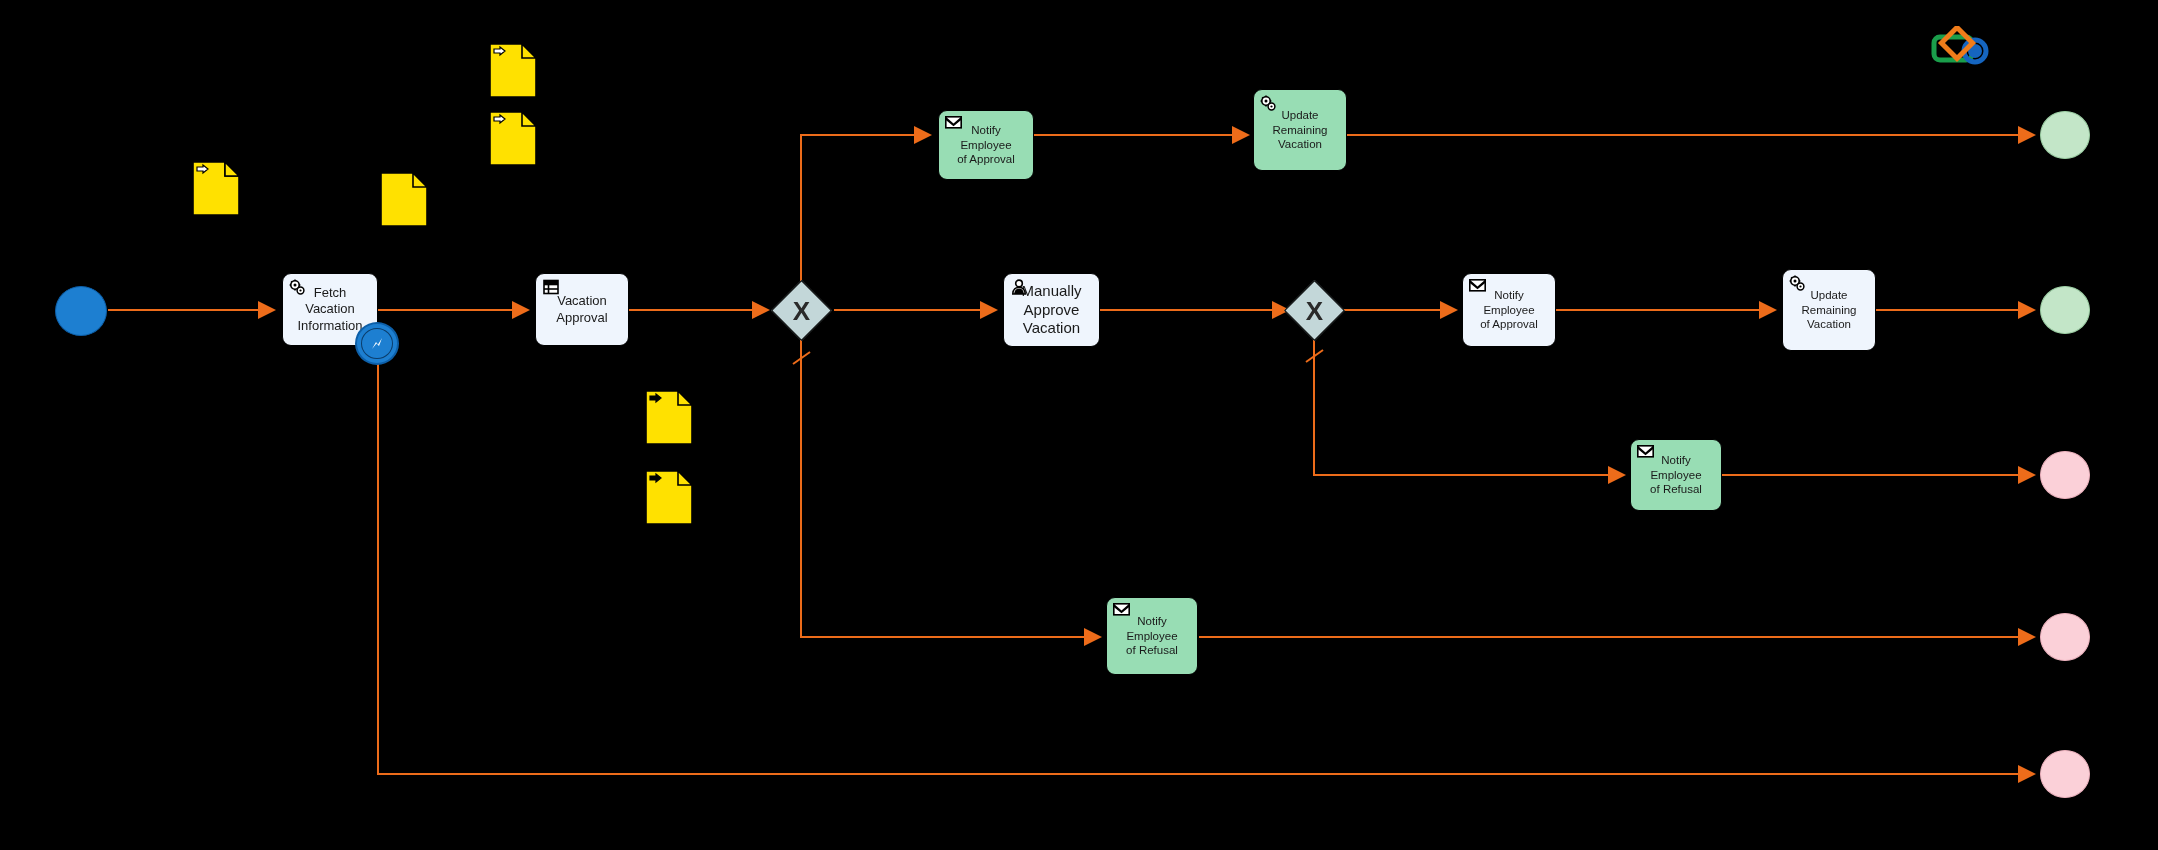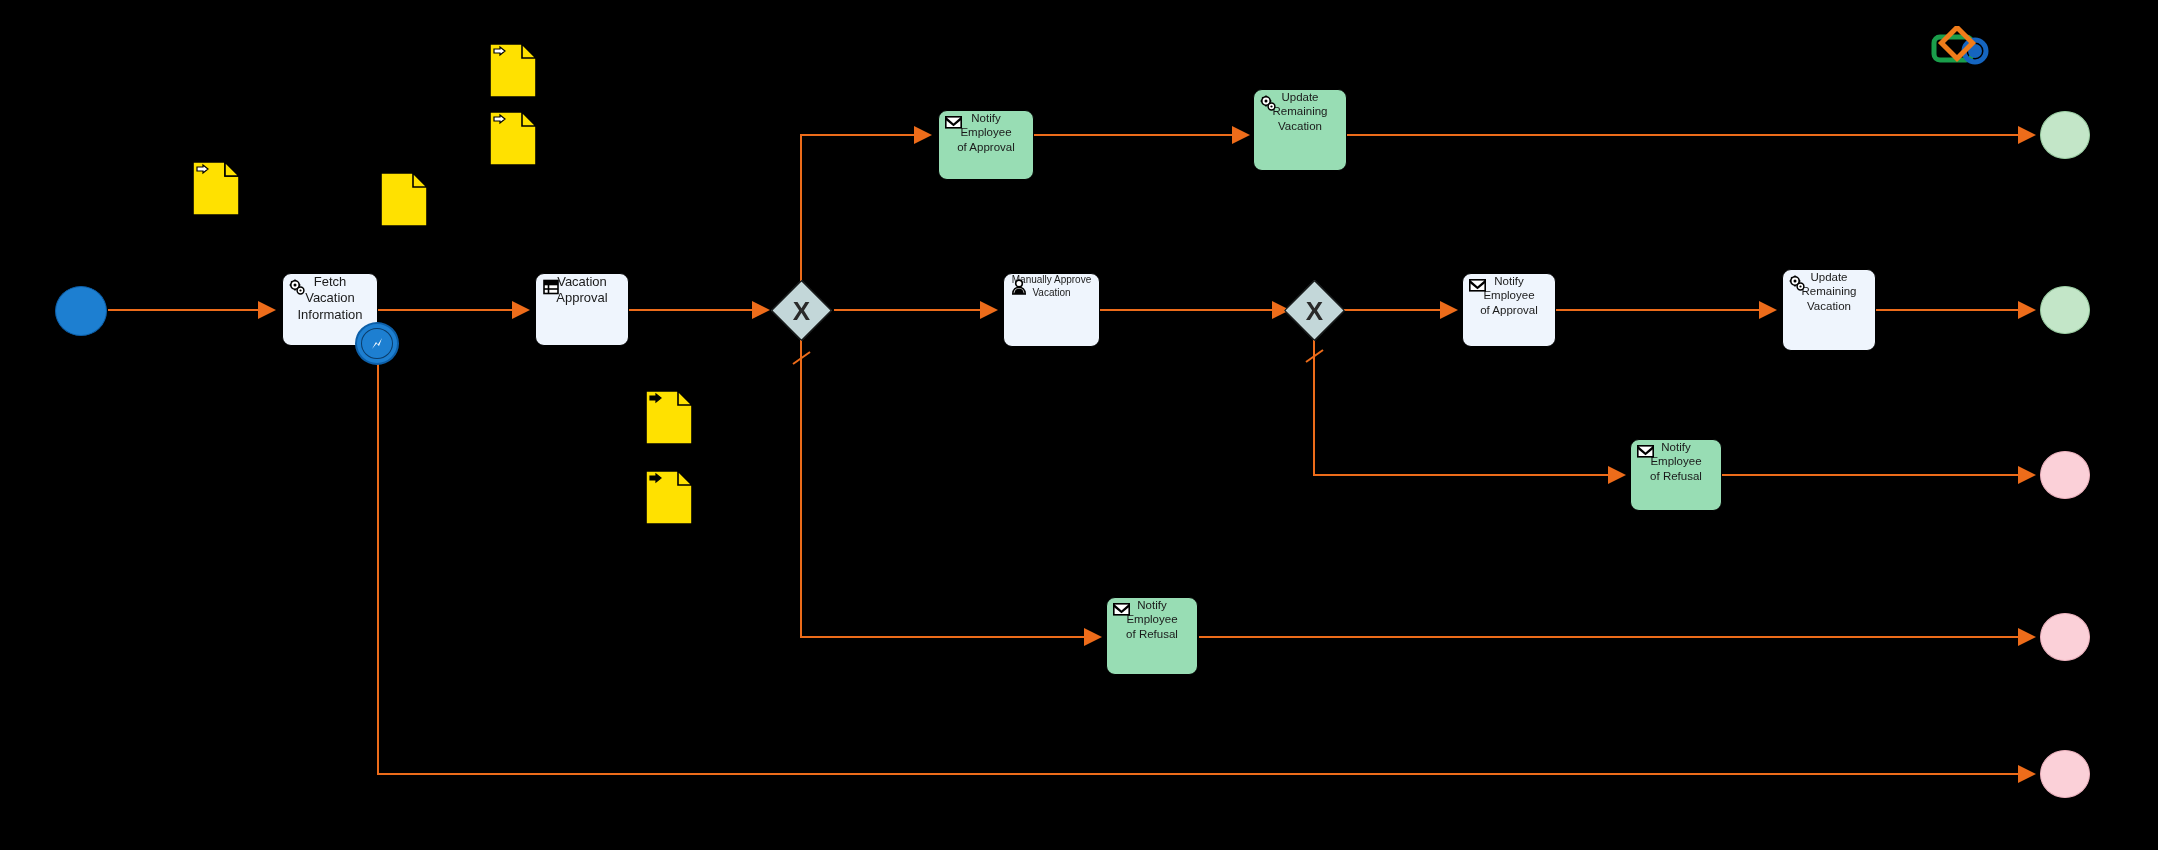--- a/index.html
+++ b/index.html
@@ -26,20 +26,21 @@
     height: 850px;
     pointer-events: none;
   }
   
   .node {
     position: absolute;
     box-sizing: border-box;
     border: 1.5px solid #000000;
     border-radius: 9px;
     display: flex;
+    align-items: center;
     justify-content: center;
     text-align: center;
     line-height: 1.25;
     color: #1a1a1a;
   }
   .task {
     background: #eff5fd;
   }
   .task-green {
     background: #98ddb4;
@@ -309,21 +310,21 @@
         </g>
         <circle cx="11.5" cy="11.5" r="3.4" fill="#fff" stroke="#000" stroke-width="1.5"></circle>
         <circle cx="11.5" cy="11.5" r="1.1" fill="#000"></circle>
       </svg>
     </span>
     <span class="task-label">Update
 Remaining
 Vacation</span>
   </div>
 
-  <div class="node task" style="left:1003px;top:273px;width:97px;height:74px;font-size:10px;">
+  <div class="node task" style="left:1003px;top:273px;width:97px;height:74px;font-size:15px;">
     <span class="task-icon">
       <svg width="16" height="16" viewBox="0 0 16 16">
         <circle cx="8" cy="4.4" r="3.3" fill="#fff" stroke="#000" stroke-width="1.6"></circle>
         <path d="M1.8,15 C1.8,10.3 5,8.4 8,8.4 C11,8.4 14.2,10.3 14.2,15 Z" fill="#fff" stroke="#000" stroke-width="1.6"></path>
         <path d="M5.4,15 L5.4,10.4 M10.6,15 L10.6,10.4" stroke="#000" stroke-width="1.4"></path>
         <path d="M3.2,15 C3.2,11.4 5.4,9.8 8,9.8 C10.6,9.8 12.8,11.4 12.8,15 Z" fill="#000"></path>
       </svg>
     </span>
     <span class="task-label">Manually Approve
 Vacation</span>

